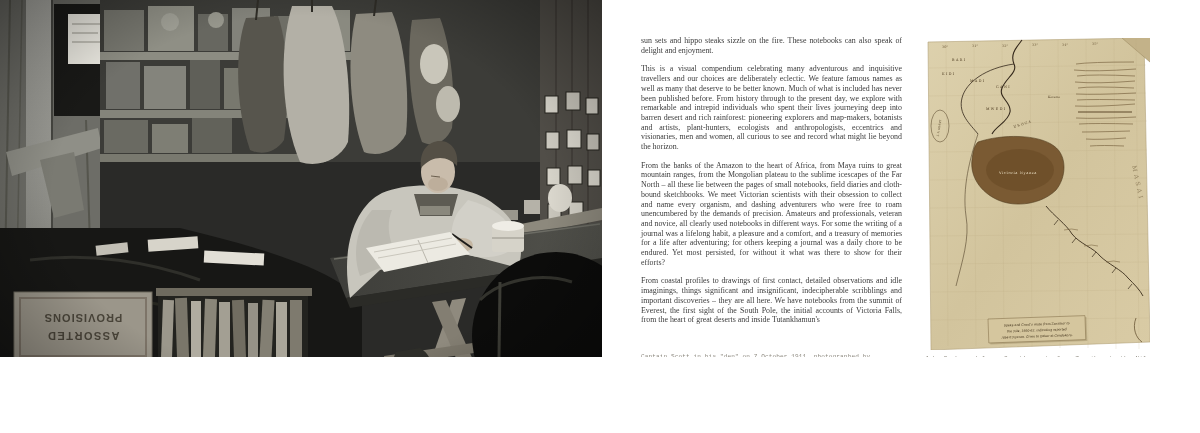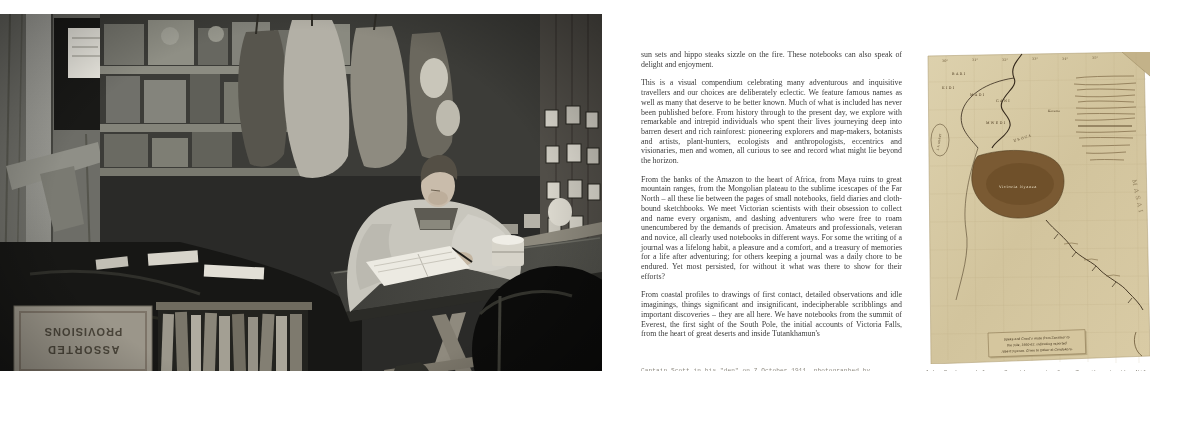--- a/index.html
+++ b/index.html
@@ -1,17 +1,17 @@
 <!DOCTYPE html>
 <html><head>
 <meta charset="utf-8">
 <style>
   html,body{margin:0;padding:0;background:#ffffff;}
   #spread{position:relative;width:1200px;height:357px;background:#ffffff;overflow:hidden;
-          font-family:"Liberation Serif", serif;margin-top:14px;}
+          font-family:"Liberation Serif", serif;}
   
   #photo{position:absolute;left:0;top:0;width:602px;height:433px;}
   
   #article{position:absolute;left:641px;top:36px;width:261px;color:#3b3b3b;
            font-size:7.9px;line-height:9.7px;text-align:justify;}
   #article p{margin:0 0 9px 0;}
   
   .caption{position:absolute;font-family:"Liberation Mono","DejaVu Sans Mono",monospace;
            font-size:6.1px;line-height:7.8px;color:#8e8a80;white-space:pre-line;
            letter-spacing:0.1px;}

